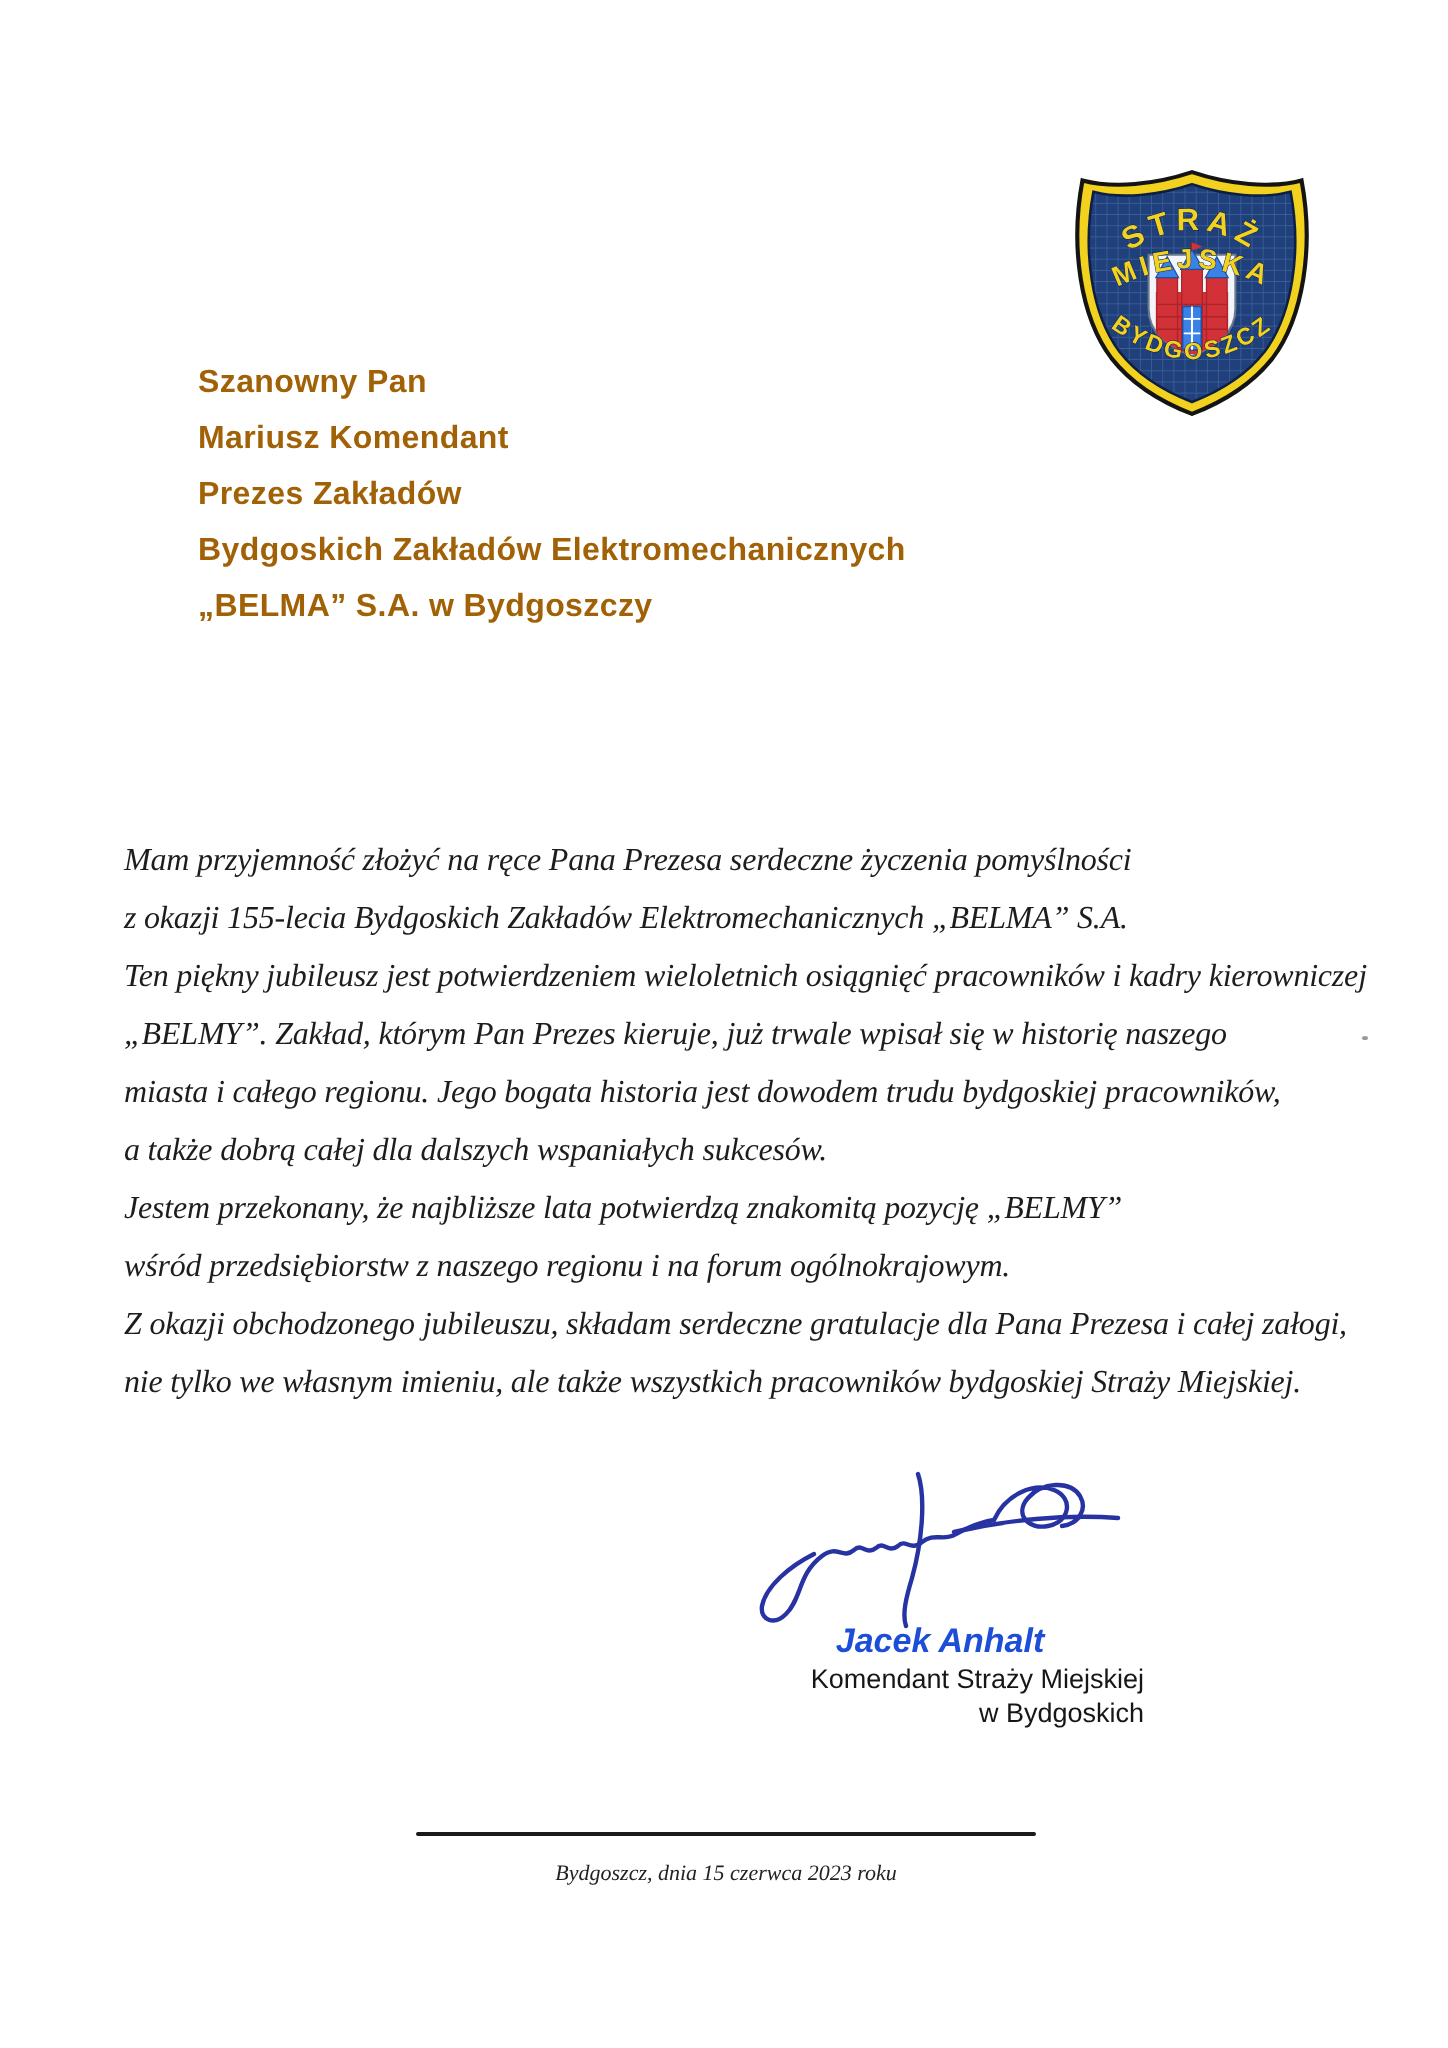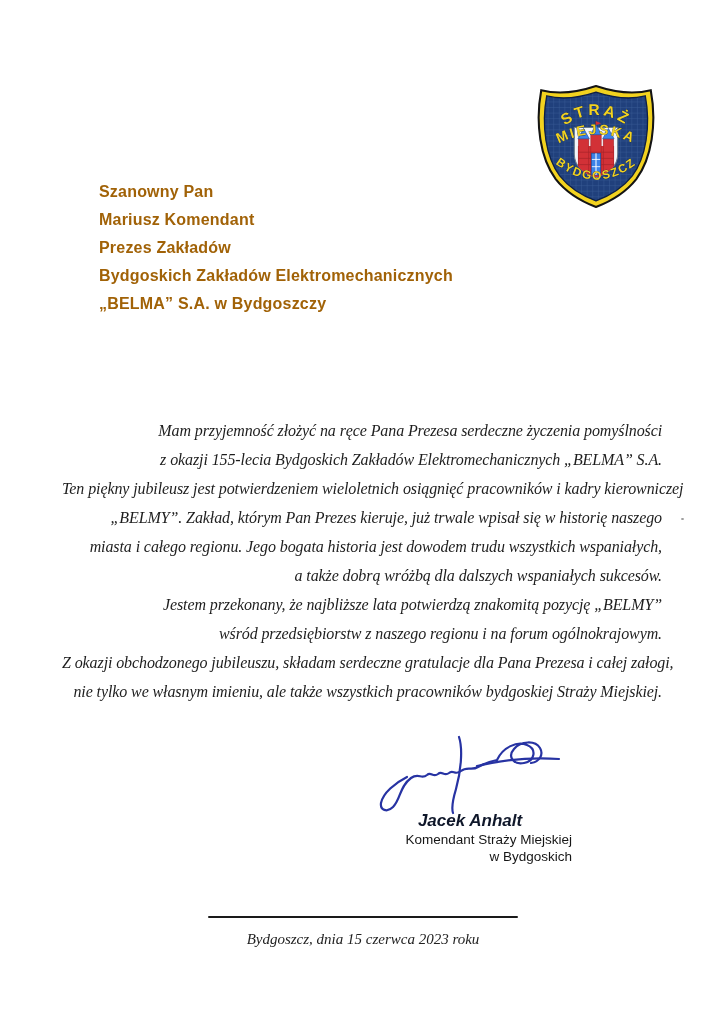--- a/index.html
+++ b/index.html
@@ -16,48 +16,48 @@
   .recipient {
     position:absolute; left:99px; top:178px;
     font-weight:bold; font-size:16px; line-height:28px;
     letter-spacing:0.2px; color:#a16207;
   }
   .recipient div { white-space:nowrap; }
 
   
   .letter-body {
     position:absolute; left:62px; top:416px; width:600px;
-    text-align:right;
+    text-align:left;
     font-family:"Liberation Serif", serif; font-style:italic;
     font-size:16px; line-height:29px; color:#1d1d1d;
     letter-spacing:-0.1px;
   }
   .letter-body div { white-space:nowrap; }
 
   
   .signature-block {
     position:absolute; left:368px; top:733px; width:204px;
     text-align:center;
   }
   .sig-scrawl { display:block; margin:0 auto; }
   .sig-name {
     font-weight:bold; font-style:italic; font-size:17px;
-    color:#0f172a; margin-top:-4px; white-space:nowrap;
+    color:#1d4ed8; margin-top:-4px; white-space:nowrap;
   }
   .sig-title { font-size:13.5px; line-height:17px; color:#161616; white-space:nowrap;text-align:right; }
 
   
   .footer { position:absolute; left:208px; top:916px; width:310px; text-align:center; }
   .footer-rule {
     height:2px; background:#1a1a1a; border-radius:1px;
   }
   .footer-date {
     margin-top:13px;
     font-family:"Liberation Serif", serif; font-style:italic;
-    font-size:15px; color:#222; white-space:nowrap;
+    font-size:11px; color:#222; white-space:nowrap;
   }
 
   
   .speck { position:absolute; left:681px; top:518px; width:3px; height:2px; background:#9a9a9a; border-radius:50%; }
 </style>
 </head>
 <body>
 
 <div class="page">
 
@@ -116,22 +116,22 @@
     <div>Prezes Zakładów</div>
     <div>Bydgoskich Zakładów Elektromechanicznych</div>
     <div>„BELMA” S.A. w Bydgoszczy</div>
   </div>
 
   <div class="letter-body">
     <div>Mam przyjemność złożyć na ręce Pana Prezesa serdeczne życzenia pomyślności</div>
     <div>z okazji 155-lecia Bydgoskich Zakładów Elektromechanicznych „BELMA” S.A.</div>
     <div>Ten piękny jubileusz jest potwierdzeniem wieloletnich osiągnięć pracowników i kadry kierowniczej</div>
     <div>„BELMY”. Zakład, którym Pan Prezes kieruje, już trwale wpisał się w historię naszego</div>
-    <div>miasta i całego regionu. Jego bogata historia jest dowodem trudu wszystkich wspaniałych,</div>
-    <div>a także dobrą wróżbą dla dalszych wspaniałych sukcesów.</div>
+    <div>miasta i całego regionu. Jego bogata historia jest dowodem trudu bydgoskiej pracowników,</div>
+    <div>a także dobrą całej dla dalszych wspaniałych sukcesów.</div>
     <div>Jestem przekonany, że najbliższe lata potwierdzą znakomitą pozycję „BELMY”</div>
     <div>wśród przedsiębiorstw z naszego regionu i na forum ogólnokrajowym.</div>
     <div>Z okazji obchodzonego jubileuszu, składam serdeczne gratulacje dla Pana Prezesa i całej załogi,</div>
     <div>nie tylko we własnym imieniu, ale także wszystkich pracowników bydgoskiej Straży Miejskiej.</div>
   </div>
 
   <div class="signature-block">
     <svg class="sig-scrawl" width="186" height="82" viewBox="0 0 186 82" aria-hidden="true">
       <g fill="none" stroke="#2733a3" stroke-width="2.2" stroke-linecap="round">
 

